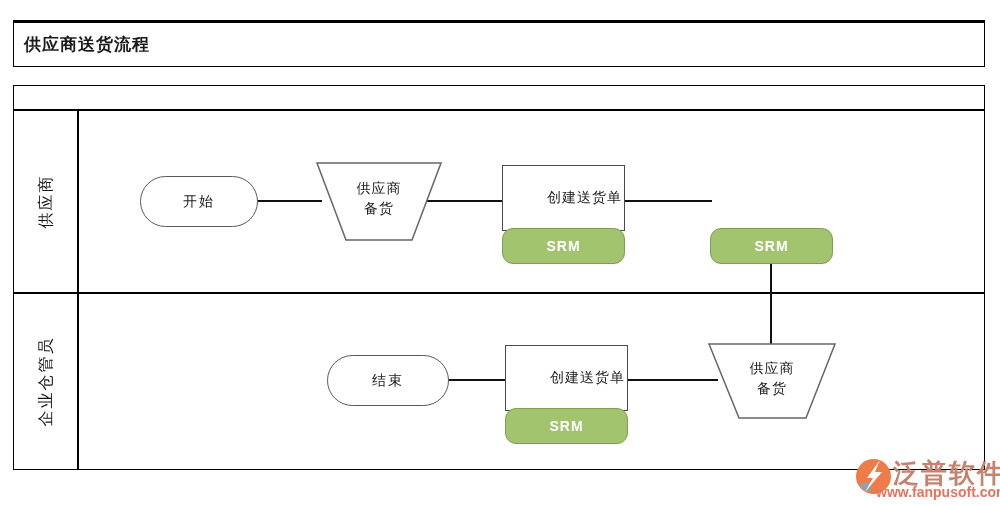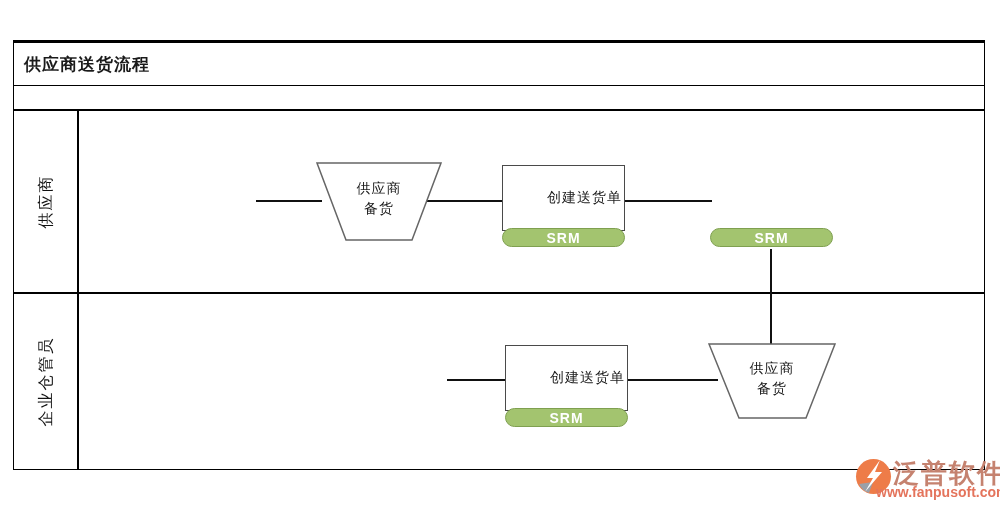--- a/index.html
+++ b/index.html
@@ -2,21 +2,21 @@
 <html><head>
 <meta charset="utf-8">
 <style>
   html,body{margin:0;padding:0;background:#ffffff;}
   #page{
     position:relative;width:1000px;height:506px;background:#ffffff;overflow:hidden;
     font-family:"Liberation Sans","DejaVu Sans",sans-serif;color:#1a1a1a;
   }
   
   .title-box{
-    position:absolute;left:13px;top:40px;width:972px;height:47px;box-sizing:border-box;
+    position:absolute;left:13px;top:20px;width:972px;height:47px;box-sizing:border-box;
     border:1px solid #000;border-top:3px solid #000;
     display:flex;align-items:center;padding-left:10px;
     font-size:17px;font-weight:bold;letter-spacing:1px;
   }
   .band-box{
     position:absolute;left:13px;top:85px;width:972px;height:25px;box-sizing:border-box;
     border:1px solid #000;background:#fff;
   }
   .lanes-box{
     position:absolute;left:13px;top:110px;width:972px;height:360px;box-sizing:border-box;
@@ -40,21 +40,21 @@
   .oval{
     position:absolute;box-sizing:border-box;background:#fff;border:1px solid #595959;
     border-radius:26px;display:flex;align-items:center;justify-content:center;
     font-size:14px;letter-spacing:2px;
   }
   .proc{
     position:absolute;box-sizing:border-box;background:#fff;border:1px solid #4a4a4a;
     display:flex;align-items:center;justify-content:center;font-size:14px;letter-spacing:1px;padding-left:42px;
   }
   .badge{
-    position:absolute;box-sizing:border-box;height:19px;border-radius:11px;
+    position:absolute;box-sizing:border-box;height:36px;border-radius:11px;
     background:#a3c46f;border:1px solid #7fa050;color:#ffffff;
     display:flex;align-items:center;justify-content:center;
     font-size:14px;font-weight:bold;letter-spacing:1px;
   }
   .trap{position:absolute;}
   .trap svg{position:absolute;left:0;top:0;}
   .trap .trap-text{
     position:absolute;left:0;top:0;width:100%;height:92%;
     display:flex;flex-direction:column;align-items:center;justify-content:center;
     font-size:14px;line-height:20px;letter-spacing:1px;
@@ -93,20 +93,23 @@
     </div>
   </div>
 
   <div class="hline" style="left:256px;top:200px;width:66px;"></div>
   <div class="hline" style="left:424px;top:200px;width:80px;"></div>
   <div class="hline" style="left:623px;top:200px;width:89px;"></div>
   <div class="vline" style="left:770px;top:249px;height:96px;"></div>
   <div class="hline" style="left:626px;top:379px;width:92px;"></div>
   <div class="hline" style="left:447px;top:379px;width:60px;"></div>
 
+  <div class="oval" style="left:140px;top:176px;width:118px;height:51px;">
+    <span>开始</span>
+  </div>
 
   <div class="trap" style="left:316px;top:162px;width:126px;height:79px;">
     <svg width="126" height="79" viewBox="0 0 126 79">
       <polygon points="1,1 125,1 96,78 30,78" fill="#ffffff" stroke="#666666" stroke-width="1.5"></polygon>
     </svg>
     <div class="trap-text">
       <span>供应商</span>
       <span>备货</span>
     </div>
   </div>
@@ -132,20 +135,23 @@
     </div>
   </div>
 
   <div class="proc" style="left:505px;top:345px;width:123px;height:66px;">
     <span>创建送货单</span>
   </div>
   <div class="badge" style="left:505px;top:408px;width:123px;">
     <span>SRM</span>
   </div>
 
+  <div class="oval" style="left:327px;top:355px;width:122px;height:51px;">
+    <span>结束</span>
+  </div>
 
   <svg class="wm-logo" viewBox="0 0 37 37">
     <circle cx="18.5" cy="18.5" r="17.5" fill="#ee7c48"></circle>
     <path d="M4,26 A17.5,17.5 0 0 0 14,35 L18,24 Z" fill="#9aa0a8"></path>
     <path d="M25,2 L12,20 L18,20 L10,34 L27,14 L20,14 Z" fill="#ffffff"></path>
   </svg>
   <div class="wm-brand">泛普软件</div>
   <div class="wm-url">www.fanpusoft.com</div>
 
 </div>

